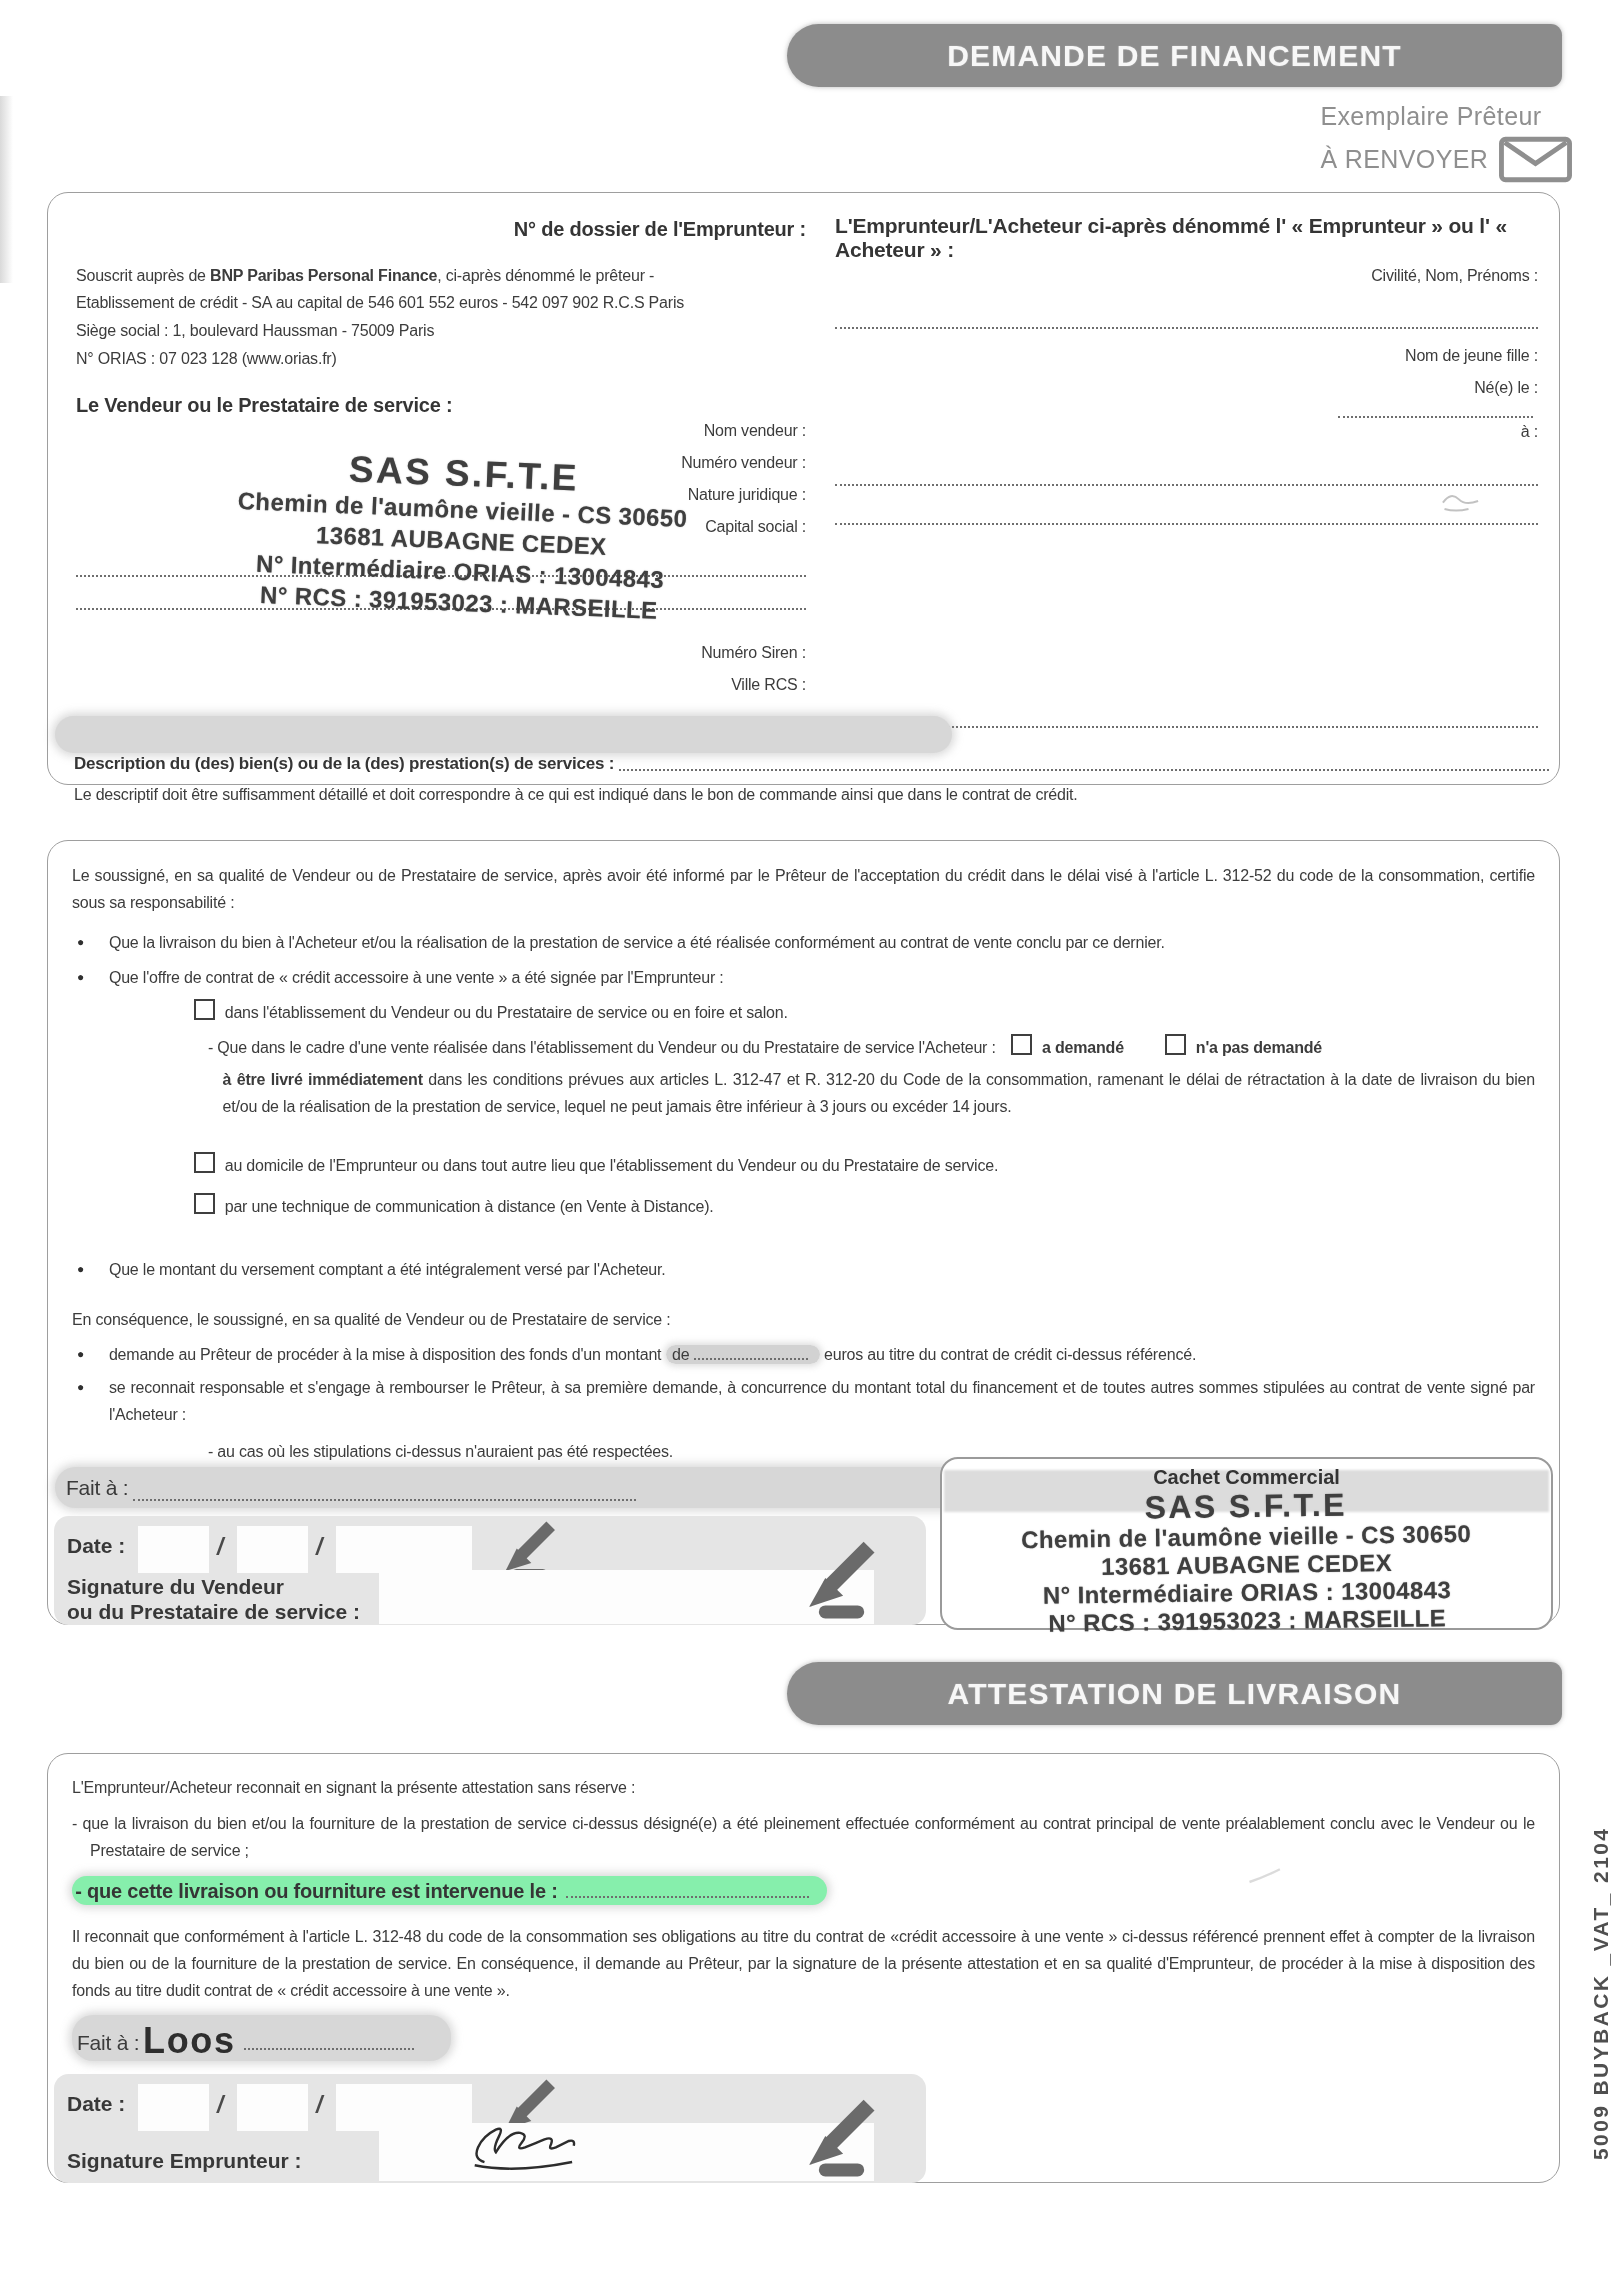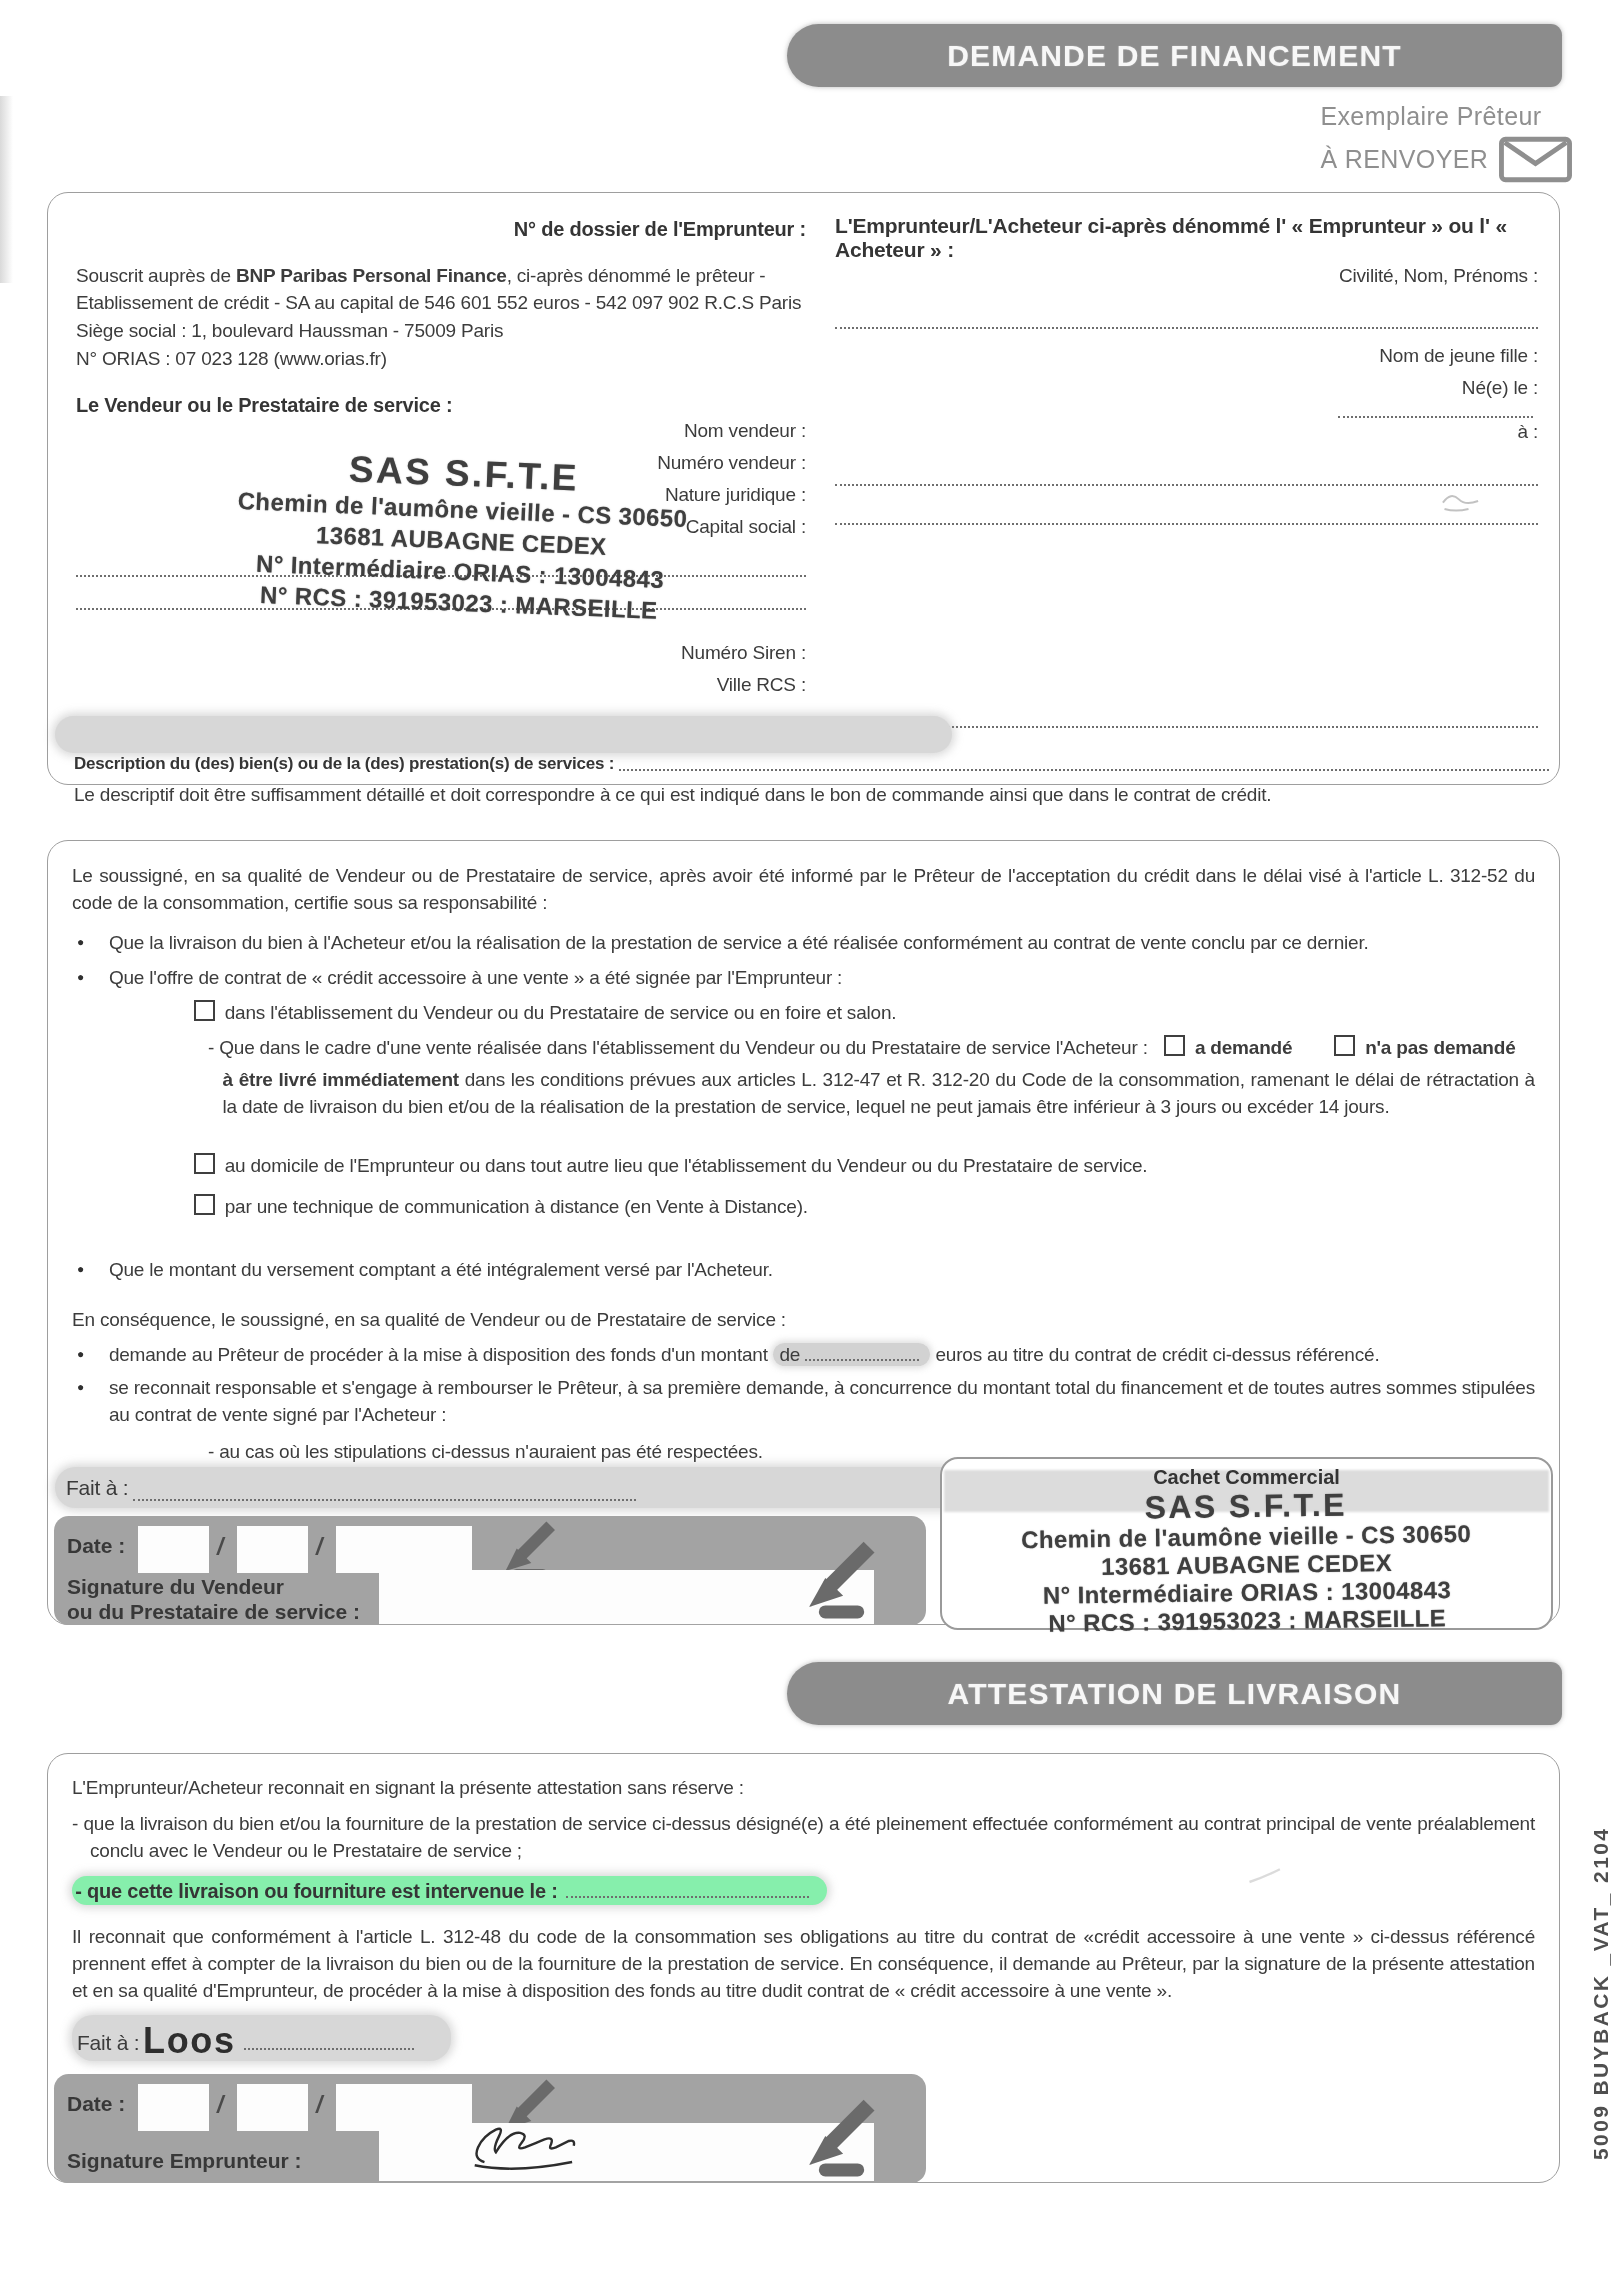--- a/index.html
+++ b/index.html
@@ -1,21 +1,21 @@
 <!DOCTYPE html>
 <html style="font-size:13px"><head>
 <meta charset="utf-8">
 <style>
   html,body{margin:0;padding:0;background:#e8e8e8;}
   .page{position:relative;width:1623px;height:2295px;background:#ffffff;
         font-family:"Liberation Sans",sans-serif;color:#3c3c3c;overflow:hidden;}
   
   .abs{position:absolute;}
   .bold{font-weight:bold;}
-  .txt{font-size:19px;line-height:27px;letter-spacing:-0.2px;}
+  .txt{font-size:16px;line-height:27px;letter-spacing:-0.2px;}
   .lbl{font-size:20px;font-weight:bold;color:#353535;letter-spacing:-0.2px;}
   .row{display:flex;align-items:flex-end;}
   .dots{flex:1;border-bottom:2.4px dotted #6e6e6e;height:16px;margin:0 3.2px 3.2px 4.9px;}
   .dotw{display:inline-block;border-bottom:2.4px dotted #6e6e6e;height:14.6px;margin:0 4.9px;}
   .dotline{border-bottom:2.4px dotted #6e6e6e;height:18px;}
   
   .banner{position:absolute;left:787px;width:775px;height:63px;background:#8c8c8c;
           border-radius:32px 11.4px 11.4px 32px;display:flex;align-items:center;justify-content:center;
           box-shadow:0 0 4.9px rgba(140,140,140,.6);}
   .banner span{color:#f7f7f7;font-size:30px;font-weight:bold;letter-spacing:1.2px;
@@ -32,21 +32,21 @@
   
   .cb{display:inline-block;width:17px;height:17px;border:2.4px solid #3f3f3f;background:#fff;
       vertical-align:-2.4px;margin-right:9.7px;}
   
   .bullet{display:flex;}
   .bullet .glyph{width:32px;padding-left:4.9px;font-size:12px;line-height:27px;color:#2f2f2f;flex:none;}
   
   .softbar{background:#d7d7d7;border-radius:21px;box-shadow:0 0 8px 3.2px rgba(150,150,150,.35);}
   .mh{background:#d2d2d2;border-radius:11.4px;box-shadow:0 0 6.5px 2.4px rgba(150,150,150,.3);padding:0.8px 6.5px;white-space:nowrap;}
   
-  .sigbox{position:absolute;left:54px;width:872px;height:109px;background:#a3a3a3;border-radius:14.6px;}
+  .sigbox{position:absolute;left:54px;width:872px;height:109px;background:#e5e5e5;border-radius:14.6px;}
   .sigbox .slabel{font-size:21px;font-weight:bold;color:#383838;}
   .datefield{position:absolute;background:#fdfdfd;height:47px;top:9.7px;}
   .slash{position:absolute;top:18px;font-size:23px;font-weight:bold;color:#4a4a4a;font-style:italic;}
   .sigarea{position:absolute;background:#fdfdfd;}
   
   .stamp{position:absolute;text-align:center;color:#3f3f3f;font-weight:bold;
          text-shadow:0 0 1.2px rgba(70,70,70,.55);}
   .stamp .s1{font-size:37px;letter-spacing:2.4px;line-height:41px;}
   .stamp .s2{font-size:24px;letter-spacing:0.4px;line-height:31px;}
   

